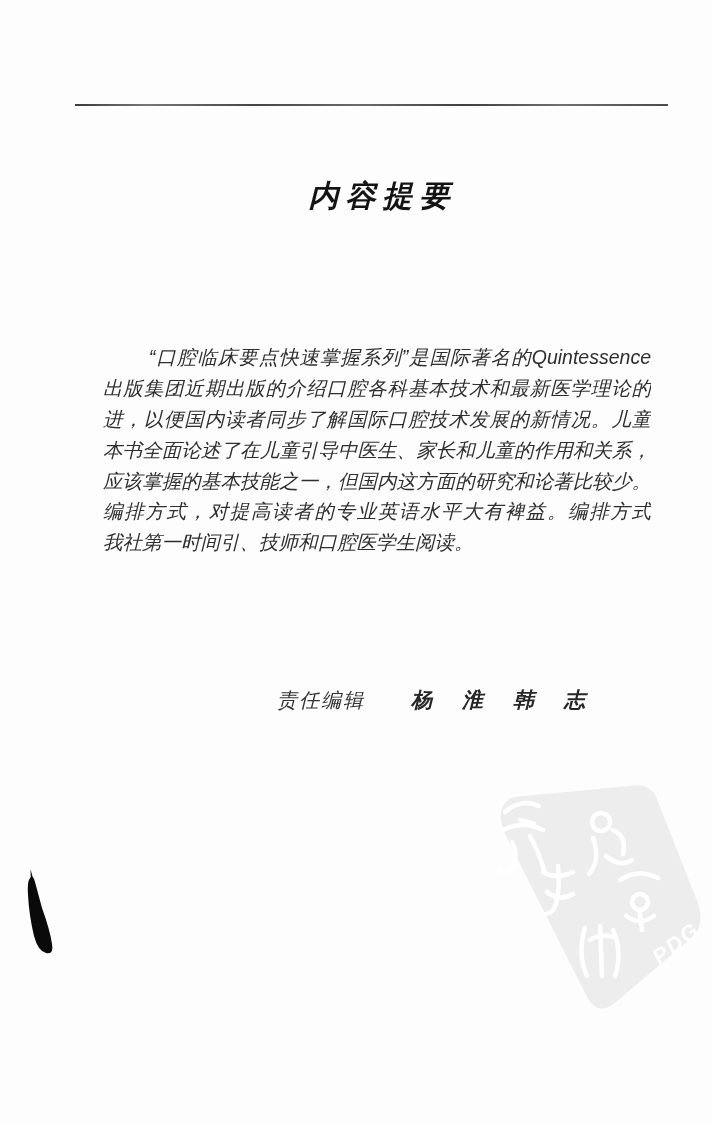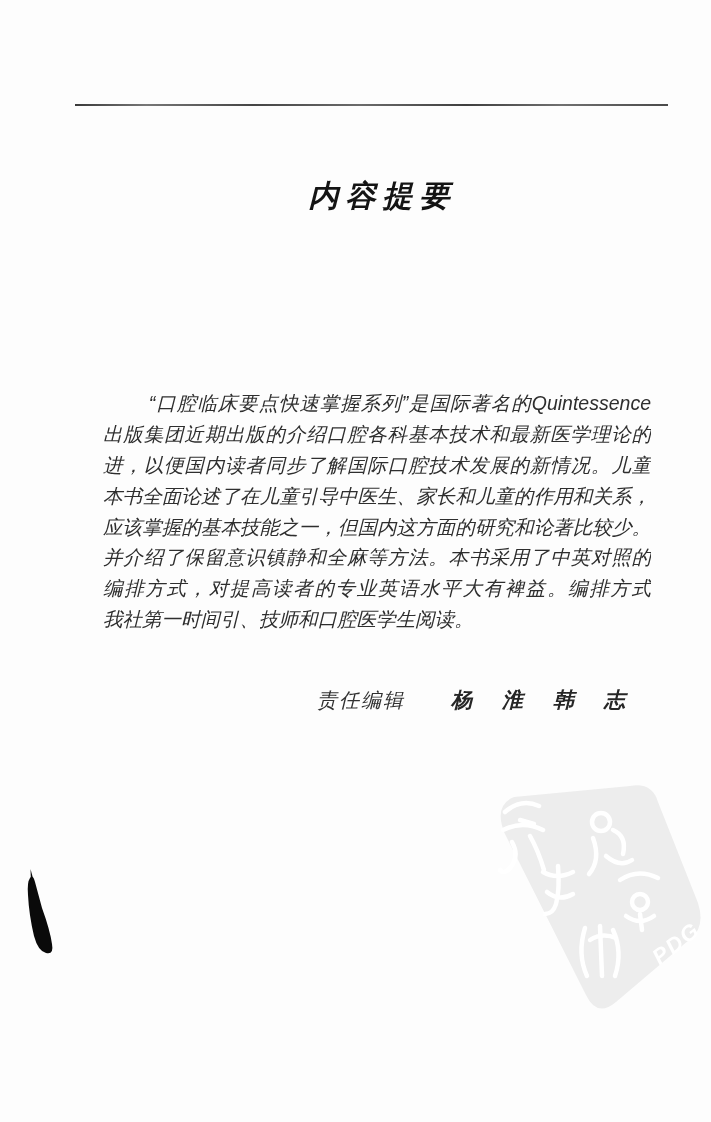--- a/index.html
+++ b/index.html
@@ -29,21 +29,20 @@
     letter-spacing: 7px;
     color: #141414;
   }
 
   .body-paragraph {
     position: absolute;
     left: 103px; top: 342px;
     width: 548px;
     font-size: 19.5px;
     color: #2e2e2e;
-    margin-top: 46px;
   }
   .body-line {
     height: 30.9px;
     line-height: 30.9px;
     overflow: hidden;
     text-align: justify;
     text-align-last: justify;
     text-justify: inter-character;
   }
   .body-line.first { text-indent: 2.35em; }
@@ -52,21 +51,20 @@
   .editor-line {
     position: absolute;
     left: 277px; top: 686px;
     display: flex;
     align-items: baseline;
     color: #303030;
   }
   .editor-label {
     font-size: 20px;
     letter-spacing: 2px;
-    margin-left: 40px;
   }
   .editor-names {
     display: flex;
     margin-left: 16px;
   }
   .editor-name {
     font-family: "Liberation Serif", serif;
     font-weight: 700;
     font-size: 21px;
     color: #262626;
@@ -106,21 +104,20 @@
   <div class="top-rule"></div>
 
   <div class="page-title">内容提要</div>
 
   <div class="body-paragraph">
     <div class="body-line first">“口腔临床要点快速掌握系列”是国际著名的Quintessence</div>
     <div class="body-line">出版集团近期出版的介绍口腔各科基本技术和最新医学理论的</div>
     <div class="body-line">进，以便国内读者同步了解国际口腔技术发展的新情况。儿童</div>
     <div class="body-line">本书全面论述了在儿童引导中医生、家长和儿童的作用和关系，</div>
     <div class="body-line">应该掌握的基本技能之一，但国内这方面的研究和论著比较少。</div>
-    <div class="body-line">并介绍了保留意识镇静和全麻等方法。本书采用了中英对照的</div>
     <div class="body-line">编排方式，对提高读者的专业英语水平大有裨益。编排方式</div>
     <div class="body-line last">我社第一时间引、技师和口腔医学生阅读。</div>
   </div>
 
   <div class="editor-line">
     <span class="editor-label">责任编辑</span>
     <span class="editor-names">
       <span class="editor-name">杨</span>
       <span class="editor-name">淮</span>
       <span class="editor-name">韩</span>

